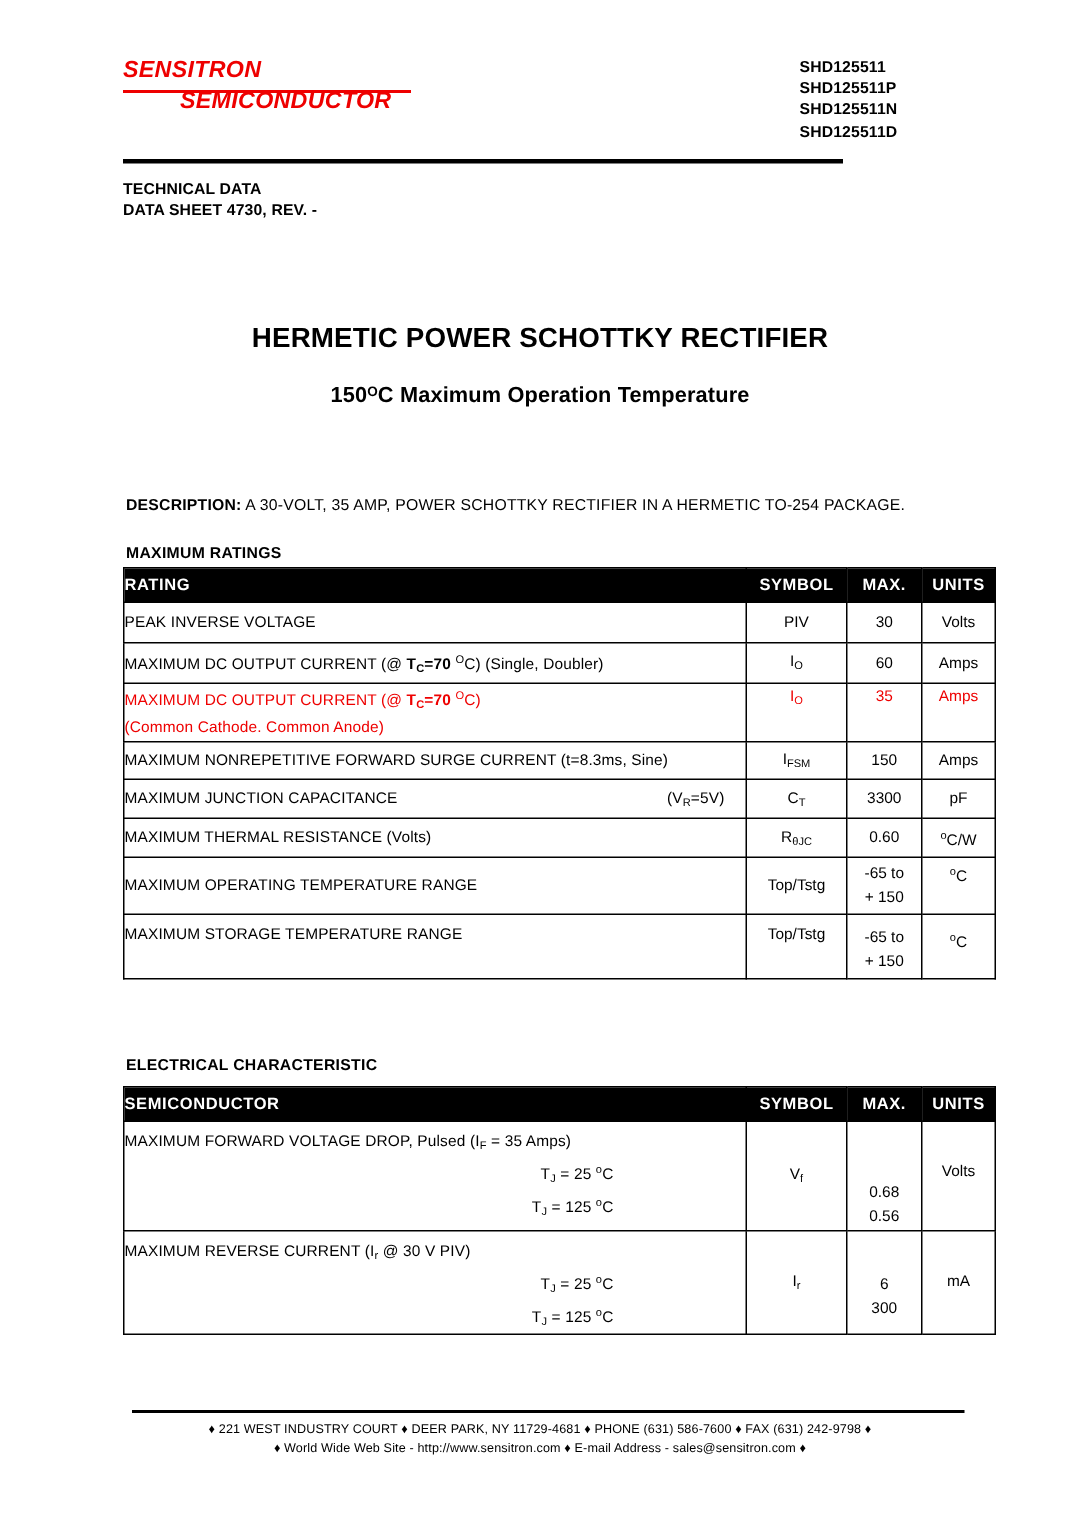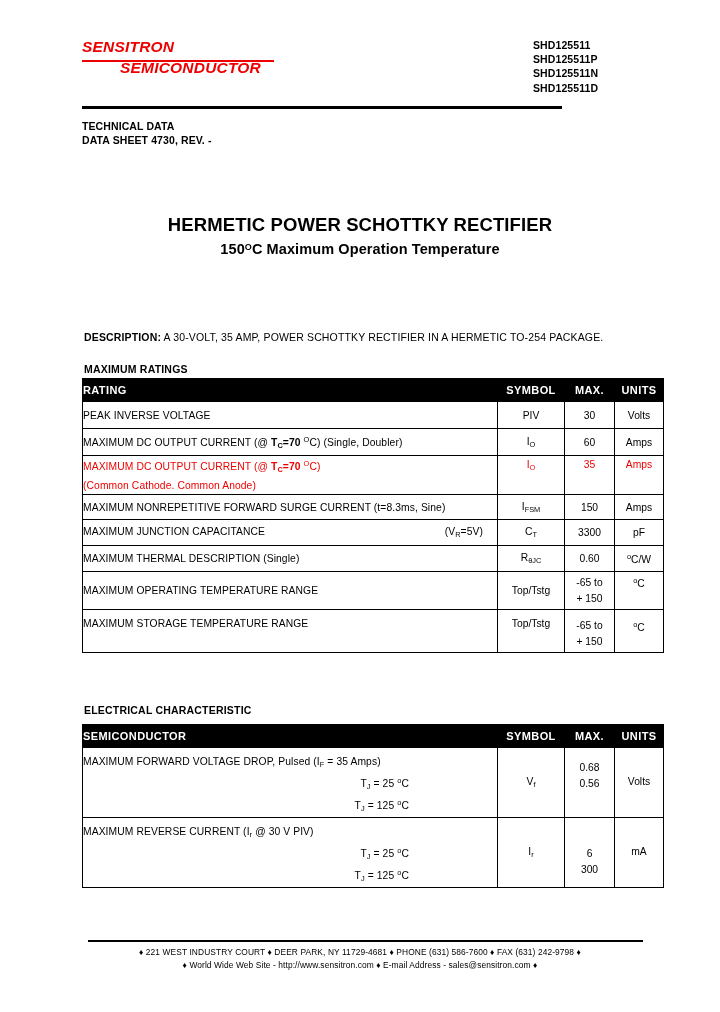--- a/index.html
+++ b/index.html
@@ -103,21 +103,21 @@
     text-align: center;
   }
   .title-main {
     font-size: 18.5px;
     font-weight: bold;
     letter-spacing: 0.1px;
   }
   .title-sub {
     font-size: 14.5px;
     font-weight: bold;
-    margin-top: 5px;
+    margin-top: 20px;
     letter-spacing: 0.1px;
   }
   .title-sub sup {
     font-size: 9px;
     vertical-align: 4px;
   }
 
   
   .description {
     position: absolute;
@@ -303,21 +303,21 @@
       </tr>
 
       <tr style="height:26px">
         <td class="c-desc"><span>MAXIMUM JUNCTION CAPACITANCE</span><span class="rightnote"><span>(V</span><sub>R</sub><span>=5V)</span></span></td>
         <td class="c-sym"><span>C</span><sub>T</sub></td>
         <td class="c-max">3300</td>
         <td class="c-unit">pF</td>
       </tr>
 
       <tr style="height:26px">
-        <td class="c-desc">MAXIMUM THERMAL DESCRIPTION (Single)</td>
+        <td class="c-desc">MAXIMUM THERMAL RESISTANCE (Volts)</td>
         <td class="c-sym"><span>R</span><sub>θJC</sub></td>
         <td class="c-max">0.60</td>
         <td class="c-unit"><sup>o</sup><span>C/W</span></td>
       </tr>
 
       <tr style="height:38px">
         <td class="c-desc">MAXIMUM OPERATING TEMPERATURE RANGE</td>
         <td class="c-sym">Top/Tstg</td>
         <td class="c-max cellstack">
           <div>-65 to</div>
@@ -357,21 +357,21 @@
     </thead>
     <tbody>
 
       <tr style="height:66px">
         <td class="c-desc l2" style="vertical-align:top;padding-top:6px">
           <div><span>MAXIMUM FORWARD VOLTAGE DROP, Pulsed   (I</span><sub>F</sub><span> = 35 Amps)</span></div>
           <div class="ind"><span>T</span><sub>J</sub><span> = 25 </span><sup>o</sup><span>C</span></div>
           <div class="ind"><span>T</span><sub>J</sub><span> = 125 </span><sup>o</sup><span>C</span></div>
         </td>
         <td class="c-sym"><span>V</span><sub>f</sub></td>
-        <td class="c-max cellstack" style="vertical-align:top;padding-top:12px">
+        <td class="c-max cellstack" style="vertical-align:top;padding-top:40px">
           <div>0.68</div>
           <div>0.56</div>
         </td>
         <td class="c-unit" style="vertical-align:top;padding-top:28px">Volts</td>
       </tr>
 
       <tr style="height:66px">
         <td class="c-desc l2" style="vertical-align:top;padding-top:6px">
           <div><span>MAXIMUM REVERSE CURRENT (I</span><sub>r</sub><span> @ 30 V PIV)</span></div>
           <div class="ind"><span>T</span><sub>J</sub><span> = 25 </span><sup>o</sup><span>C</span></div>

